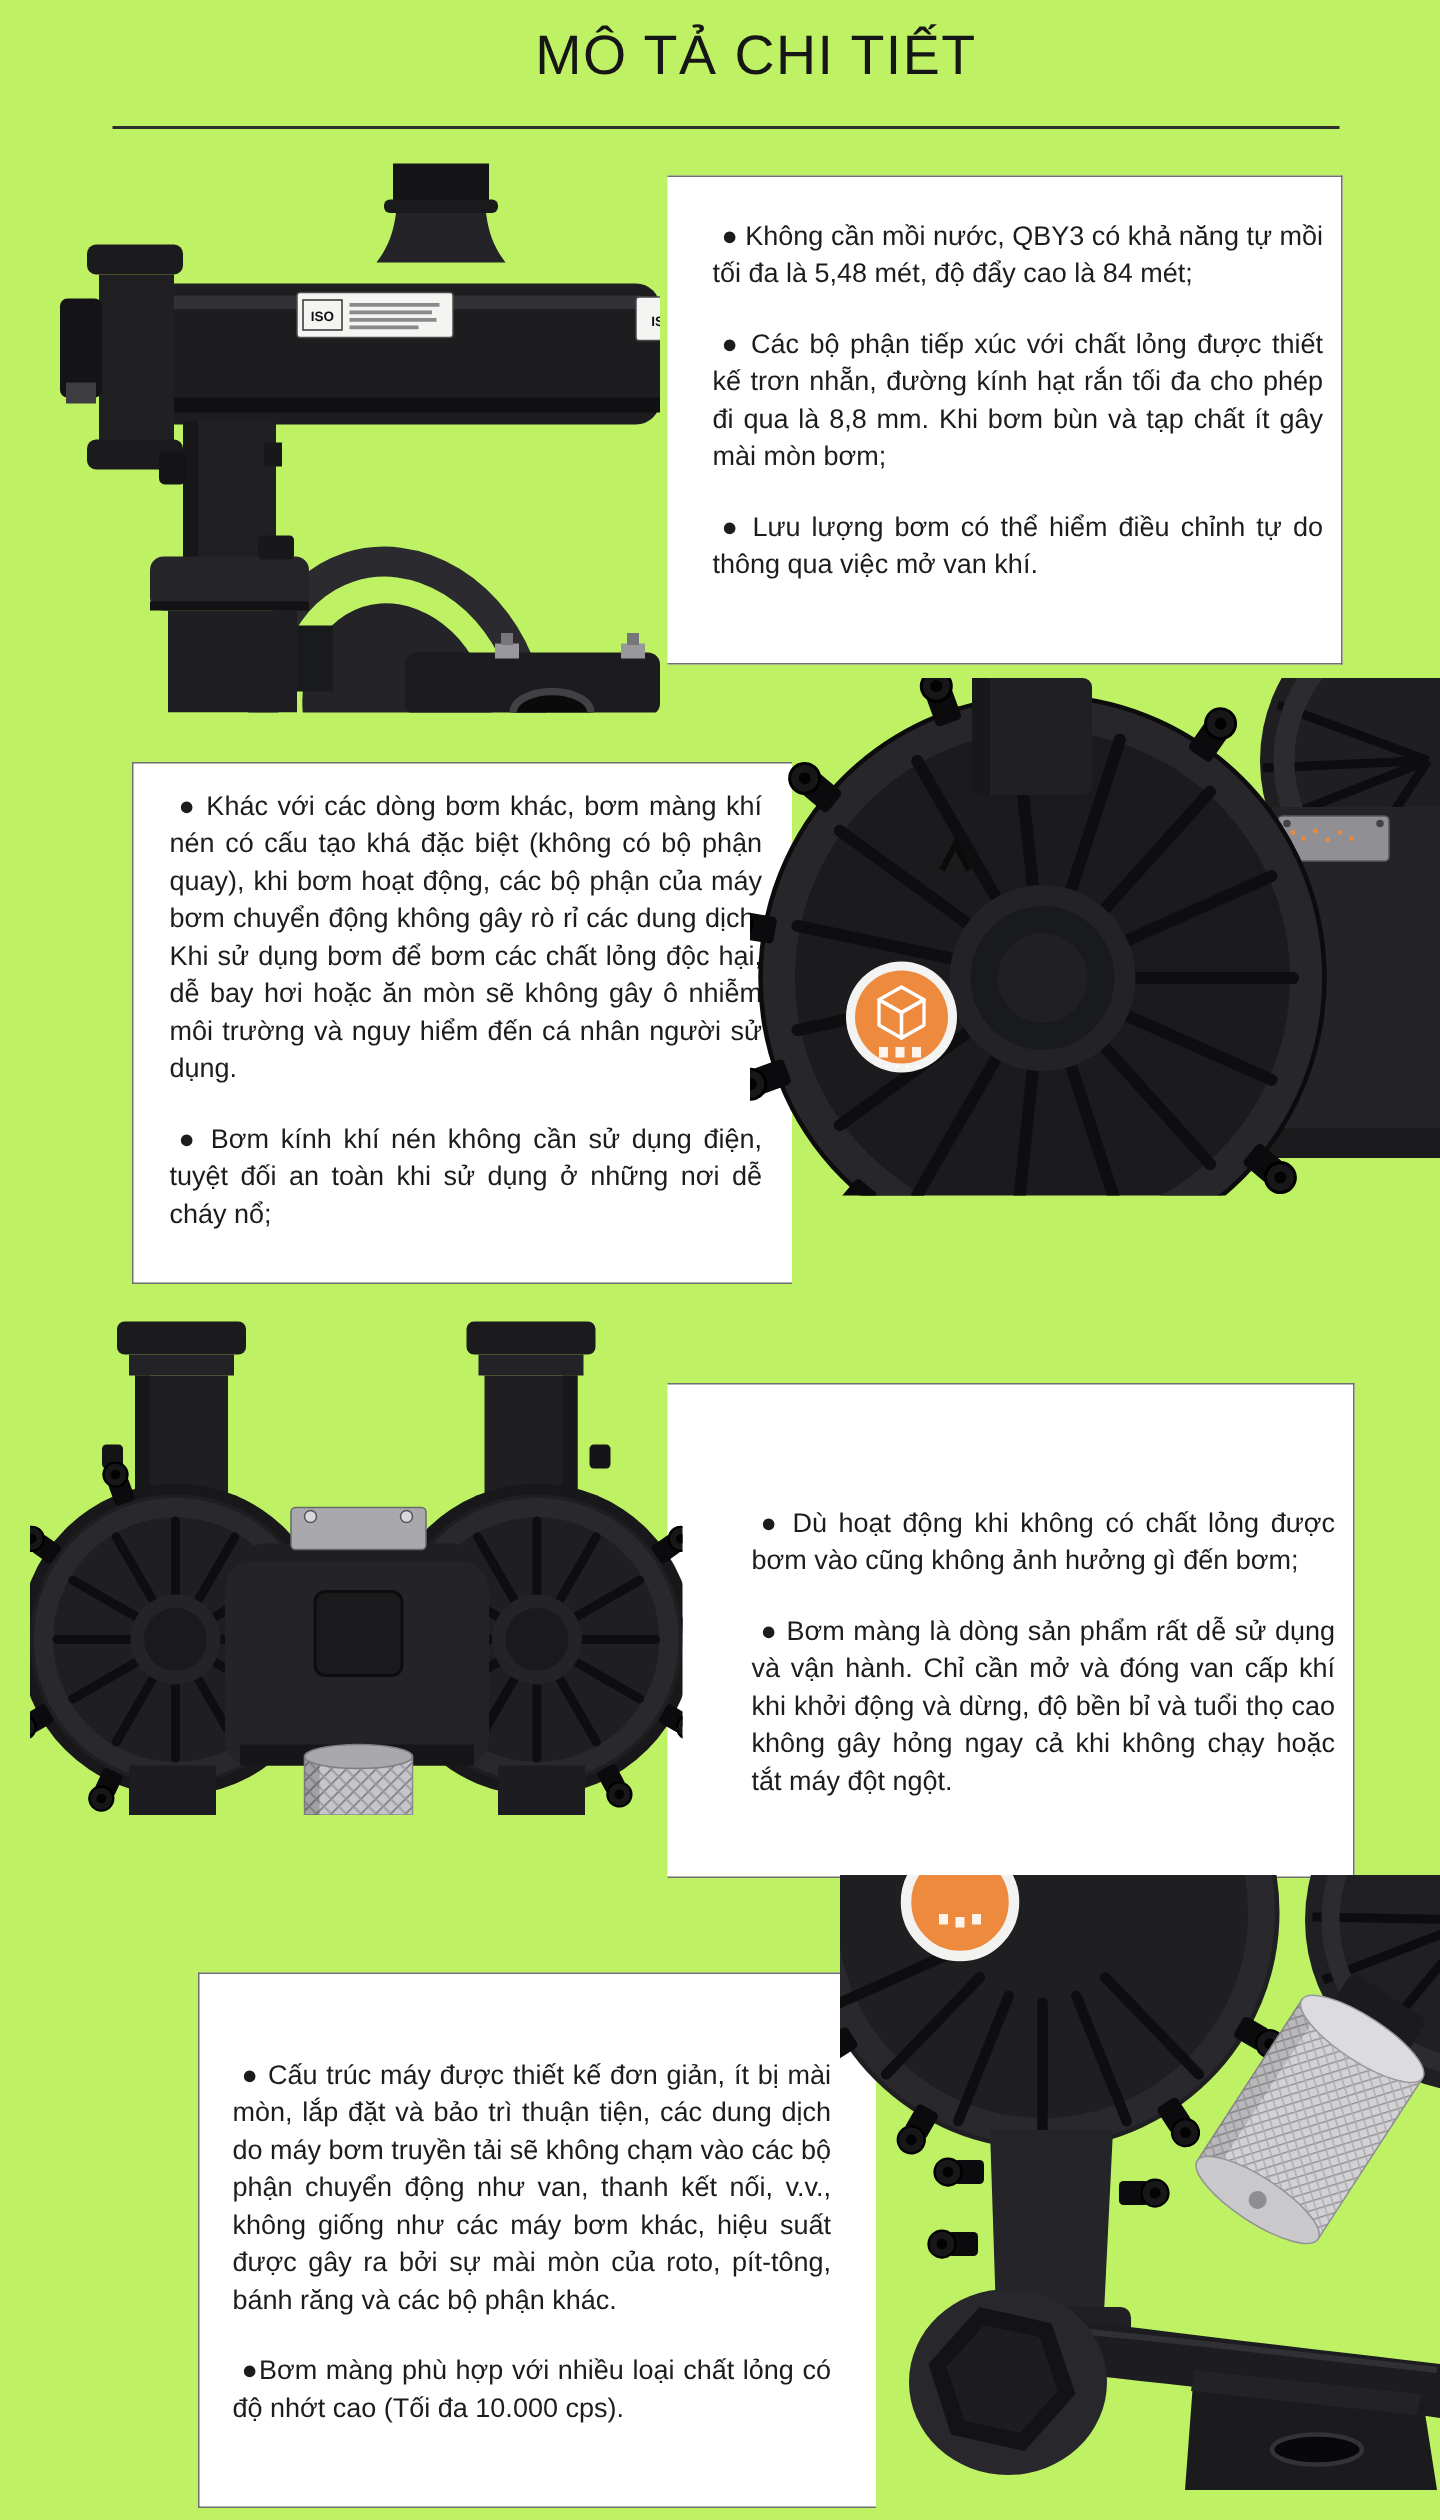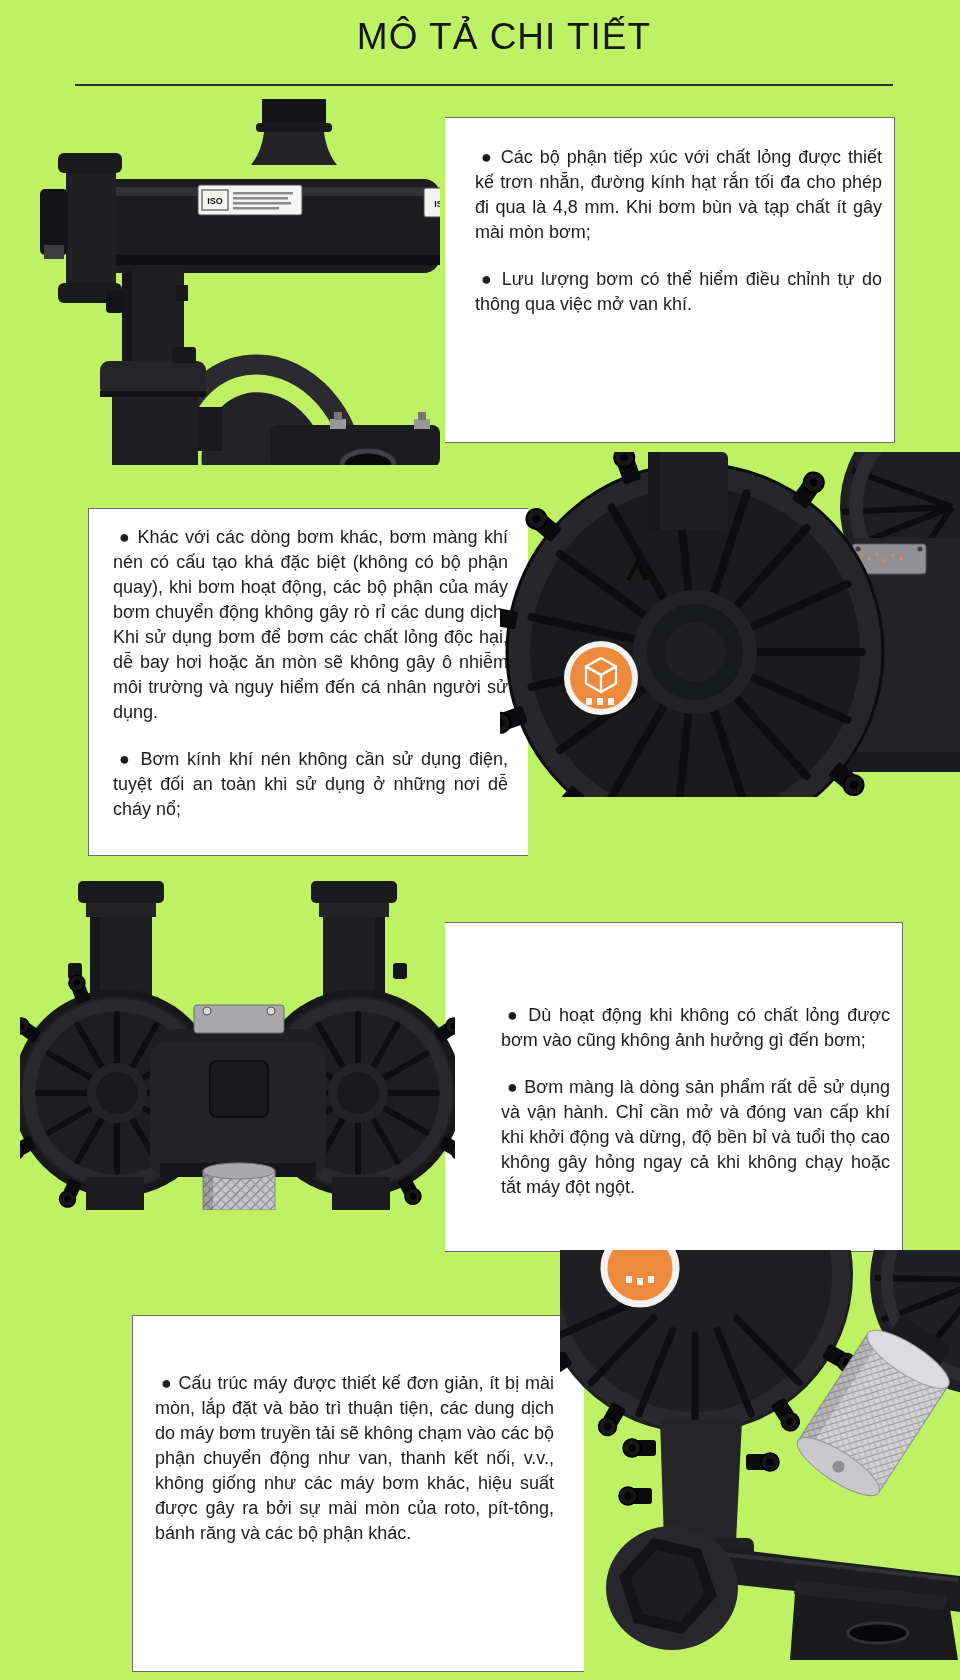--- a/index.html
+++ b/index.html
@@ -10,21 +10,21 @@
   .title-rule{position:absolute;left:75px;top:84px;width:818px;height:0;
               border-top:2px solid #2e2e2e;}
   .photo{position:absolute;z-index:2;}
   .photo svg{display:block;}
   .frame{position:absolute;z-index:1;border:1px solid #6f6f6f;box-sizing:border-box;background:#ffffff;}
   .frame.open-left{border-left:none;}
   .frame.open-right{border-right:none;}
   .bullet{margin:0 0 22px 0;font-size:18px;line-height:25px;color:#1c1c1c;
           text-align:justify;text-indent:6px;}
   .frame1{left:445px;top:117px;width:450px;height:326px;padding:27px 12px 0 30px;}
-  .photo1{left:30px;top:95px;}
+  .photo1{left:30px;top:105px;}
   .frame2{left:88px;top:508px;width:440px;height:348px;padding:16px 20px 0 24px;}
   .photo2{left:500px;top:452px;}
   .frame3{left:445px;top:922px;width:458px;height:330px;padding:80px 12px 0 56px;}
   .photo3{left:20px;top:845px;}
   .frame4{left:88px;top:1315px;width:452px;height:357px;padding:55px 30px 0 22px;margin-left:44px;}
   .photo4{left:560px;top:1250px;}
 </style>
 </head>
 <body>
 
@@ -86,21 +86,22 @@
         <rect x="146" y="190" width="12" height="16" fill="#18181b"></rect>
         <rect x="70" y="266" width="106" height="36" rx="9" fill="#242429"></rect>
         <rect x="142" y="252" width="24" height="16" rx="3" fill="#18181b"></rect>
         <rect x="70" y="296" width="106" height="6" fill="#121214"></rect>
         <rect x="82" y="302" width="86" height="68" fill="#1f1f23"></rect>
         <rect x="168" y="312" width="24" height="44" fill="#191a1c"></rect>
       </g>
     </svg>
   </div>
   <div class="frame frame1 open-left">
-    <p class="bullet">● Các bộ phận tiếp xúc với chất lỏng được thiết kế trơn nhẵn, đường kính hạt rắn tối đa cho phép đi qua là 4,8 mm. Khi bơm bùn và tạp chất ít gây mài mòn bơm;</p>
+    <p class="bullet">● Không cần mồi nước, QBY3 có khả năng tự mồi tối đa là 5,48 mét, độ đẩy cao là 84 mét;</p>
+    <p class="bullet">● Các bộ phận tiếp xúc với chất lỏng được thiết kế trơn nhẵn, đường kính hạt rắn tối đa cho phép đi qua là 8,8 mm. Khi bơm bùn và tạp chất ít gây mài mòn bơm;</p>
     <p class="bullet">● Lưu lượng bơm có thể hiểm điều chỉnh tự do thông qua việc mở van khí.</p>
   </div>
 
   <div class="frame frame2 open-right">
     <p class="bullet">● Khác với các dòng bơm khác, bơm màng khí nén có cấu tạo khá đặc biệt (không có bộ phận quay), khi bơm hoạt động, các bộ phận của máy bơm chuyển động không gây rò rỉ các dung dịch. Khi sử dụng bơm để bơm các chất lỏng độc hại, dễ bay hơi hoặc ăn mòn sẽ không gây ô nhiễm môi trường và nguy hiểm đến cá nhân người sử dụng.</p>
     <p class="bullet">● Bơm kính khí nén không cần sử dụng điện, tuyệt đối an toàn khi sử dụng ở những nơi dễ cháy nổ;</p>
   </div>
   <div class="photo photo2">
     <svg viewBox="0 0 460 345" width="460" height="345">
       <defs>
@@ -290,20 +291,21 @@
       </g>
     </svg>
   </div>
   <div class="frame frame3 open-left">
     <p class="bullet">● Dù hoạt động khi không có chất lỏng được bơm vào cũng không ảnh hưởng gì đến bơm;</p>
     <p class="bullet">● Bơm màng là dòng sản phẩm rất dễ sử dụng và vận hành. Chỉ cần mở và đóng van cấp khí khi khởi động và dừng, độ bền bỉ và tuổi thọ cao không gây hỏng ngay cả khi không chạy hoặc tắt máy đột ngột.</p>
   </div>
 
   <div class="frame frame4 open-right">
     <p class="bullet">● Cấu trúc máy được thiết kế đơn giản, ít bị mài mòn, lắp đặt và bảo trì thuận tiện, các dung dịch do máy bơm truyền tải sẽ không chạm vào các bộ phận chuyển động như van, thanh kết nối, v.v., không giống như các máy bơm khác, hiệu suất được gây ra bởi sự mài mòn của roto, pít-tông, bánh răng và các bộ phận khác.</p>
+    <p class="bullet">●Bơm màng phù hợp với nhiều loại chất lỏng có độ nhớt cao (Tối đa 10.000 cps).</p>
   </div>
   <div class="photo photo4">
     <svg viewBox="0 0 400 410" width="400" height="410">
       <defs>
         <g id="bolt4">
           <rect x="-4" y="-8" width="20" height="16" rx="3" fill="#0b0b0d"></rect>
           <circle cx="20" cy="0" r="9" fill="#17171a" stroke="#000000" stroke-width="1.5"></circle>
           <circle cx="20" cy="0" r="3.6" fill="#030304"></circle>
         </g>
         <pattern id="mesh4" width="6" height="6" patternUnits="userSpaceOnUse" patternTransform="rotate(40)">

